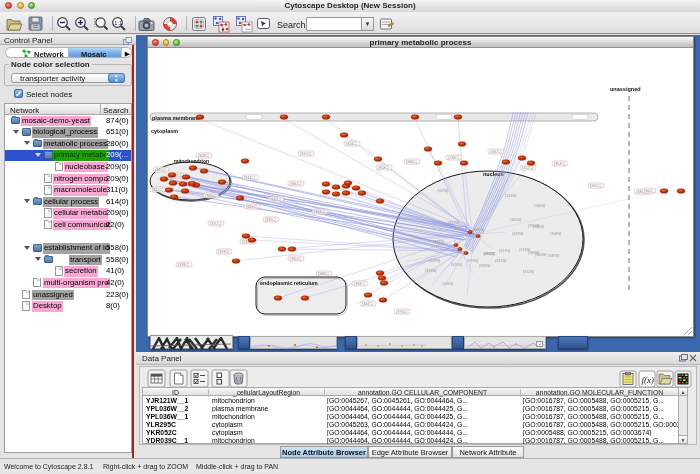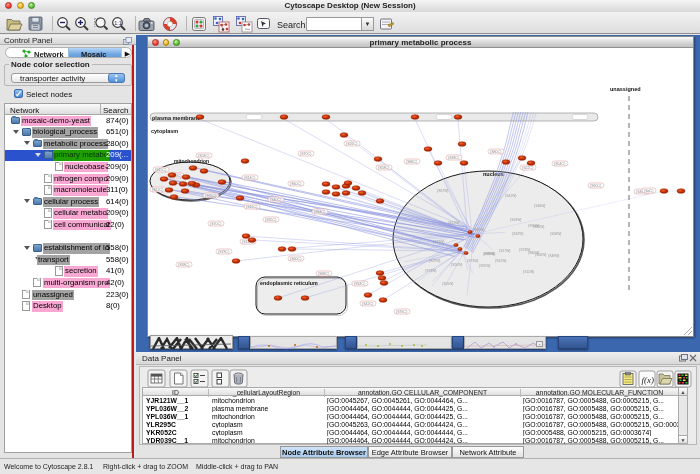--- a/index.html
+++ b/index.html
@@ -299,21 +299,21 @@
         </div>
       <div class="trow" style="top:138.6px;">
           <div class="exp" style="left:19px; border-top-color:#555;"></div>
           <div class="fold" style="left:28px;"></div>
           <span class="lbl r" style="left:38px;">establishment of lo</span>
           <span class="val">558(0)</span>
         </div>
       <div class="trow" style="top:150.2px;">
           <div class="exp" style="left:30px; border-top-color:#555;"></div>
           <div class="fold" style="left:39px;"></div>
-          <span class="lbl r" style="left:32px;">transport</span>
+          <span class="lbl r" style="left:64px;">transport</span>
           <span class="val">558(0)</span>
         </div>
       <div class="trow" style="top:161.8px;">
           <div class="file" style="left:50px;"></div>
           <span class="lbl g" style="left:59px;">secretion</span>
           <span class="val">41(0)</span>
         </div>
       <div class="trow" style="top:173.4px;">
           <div class="file" style="left:28px;"></div>
           <span class="lbl g" style="left:38px;">multi-organism pro</span>

